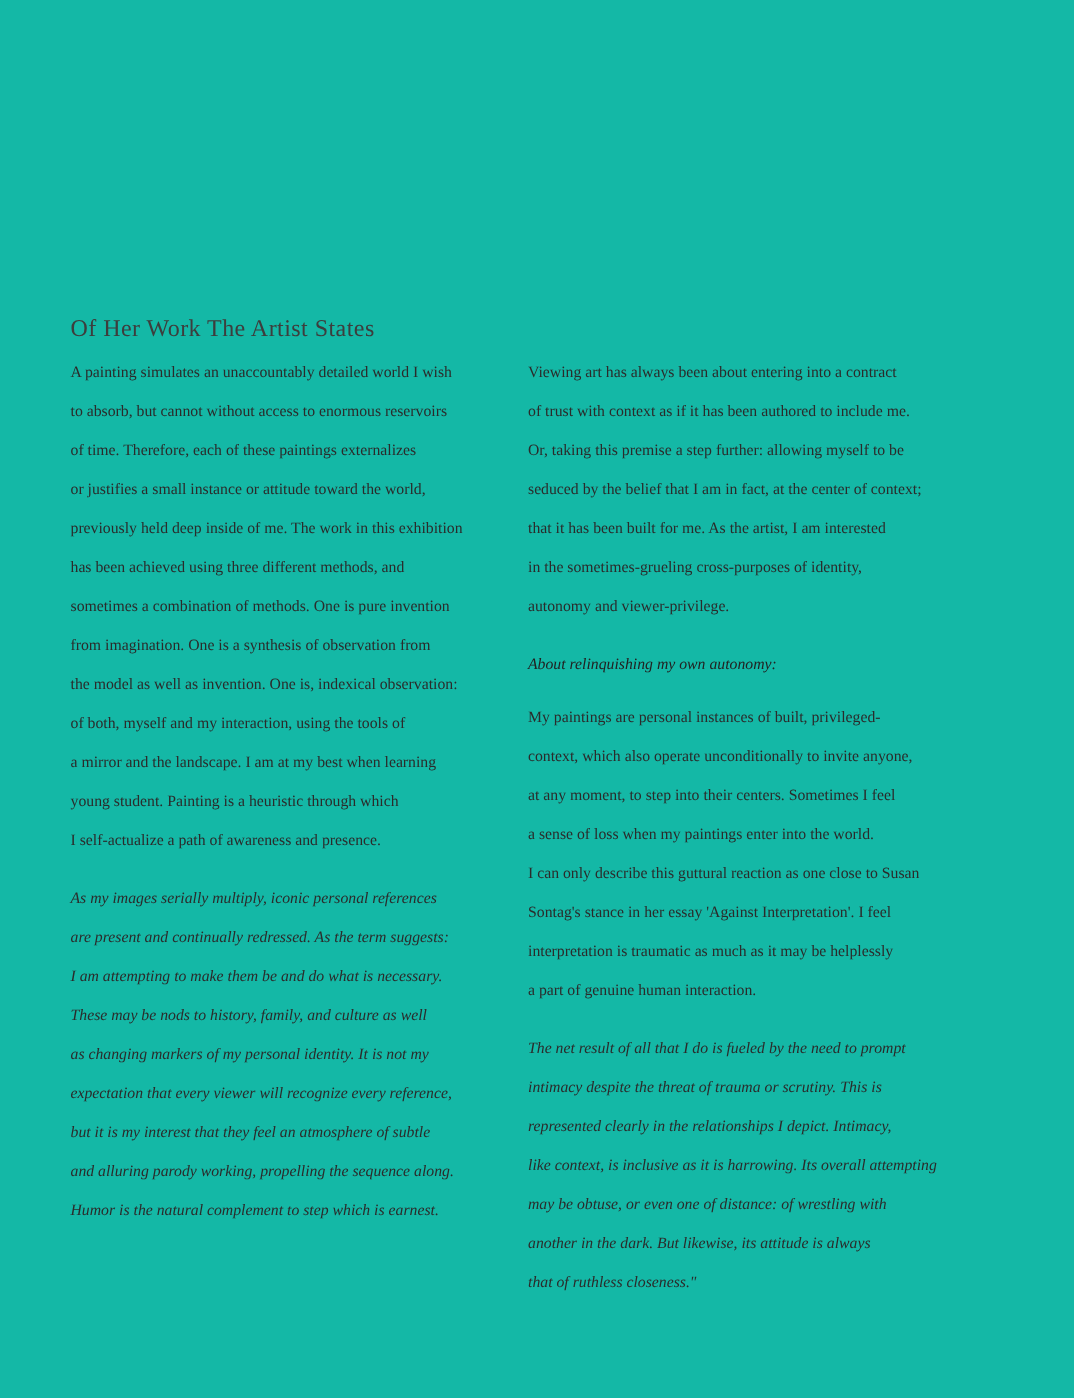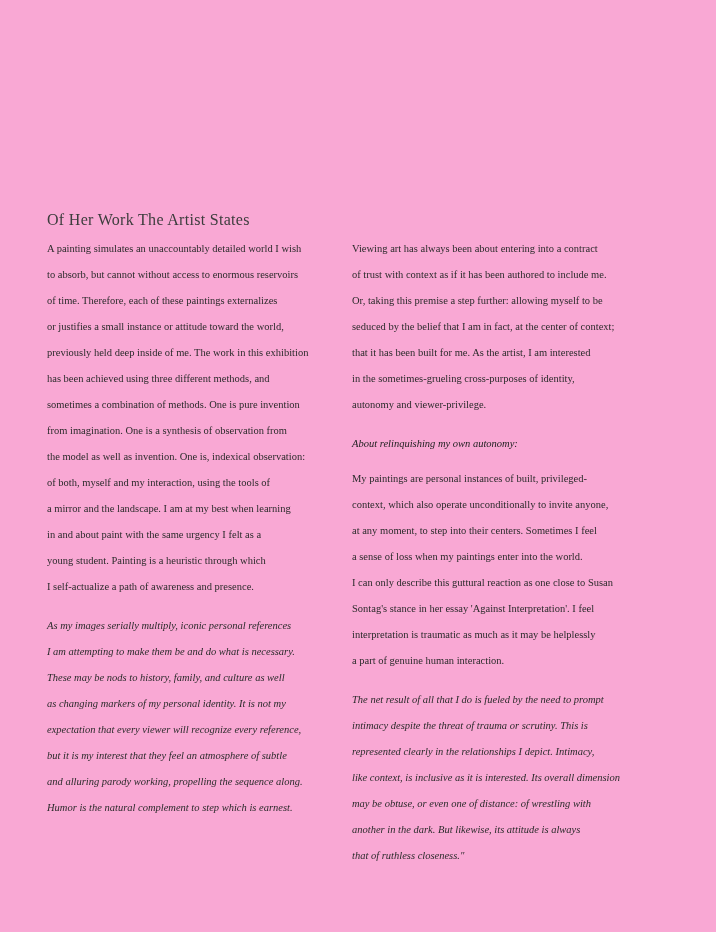--- a/index.html
+++ b/index.html
@@ -11,21 +11,21 @@
     width: 716px;
     height: 932px;
     position: relative;
     overflow: hidden;
     font-family: "Liberation Serif", "DejaVu Serif", serif;
     color: #2b2b2b;
   }
   .page {
     position: absolute;
     inset: 0;
-    background: #f9a8d4;
+    background: #14b8a6;
   }
   .title {
     position: absolute;
     left: 47px;
     top: 211px;
     margin: 0;
     font-size: 16px;
     font-weight: 400;
     letter-spacing: 0.3px;
     color: #3d3d3d;
@@ -78,26 +78,26 @@
           <div class="line">to absorb, but cannot without access to enormous reservoirs</div>
           <div class="line">of time. Therefore, each of these paintings externalizes</div>
           <div class="line">or justifies a small instance or attitude toward the world,</div>
           <div class="line">previously held deep inside of me. The work in this exhibition</div>
           <div class="line">has been achieved using three different methods, and</div>
           <div class="line">sometimes a combination of methods. One is pure invention</div>
           <div class="line">from imagination. One is a synthesis of observation from</div>
           <div class="line">the model as well as invention. One is, indexical observation:</div>
           <div class="line">of both, myself and my interaction, using the tools of</div>
           <div class="line">a mirror and the landscape. I am at my best when learning</div>
-          <div class="line">in and about paint with the same urgency I felt as a</div>
           <div class="line">young student. Painting is a heuristic through which</div>
           <div class="line">I self-actualize a path of awareness and presence.</div>
         </div>
       <div class="para">
           <div class="line">As my images serially multiply, iconic personal references</div>
+          <div class="line">are present and continually redressed. As the term suggests:</div>
           <div class="line">I am attempting to make them be and do what is necessary.</div>
           <div class="line">These may be nods to history, family, and culture as well</div>
           <div class="line">as changing markers of my personal identity. It is not my</div>
           <div class="line">expectation that every viewer will recognize every reference,</div>
           <div class="line">but it is my interest that they feel an atmosphere of subtle</div>
           <div class="line">and alluring parody working, propelling the sequence along.</div>
           <div class="line">Humor is the natural complement to step which is earnest.</div>
         </div>
     </div>
 
@@ -121,21 +121,21 @@
           <div class="line">a sense of loss when my paintings enter into the world.</div>
           <div class="line">I can only describe this guttural reaction as one close to Susan</div>
           <div class="line">Sontag's stance in her essay 'Against Interpretation'. I feel</div>
           <div class="line">interpretation is traumatic as much as it may be helplessly</div>
           <div class="line">a part of genuine human interaction.</div>
         </div>
       <div class="para">
           <div class="line">The net result of all that I do is fueled by the need to prompt</div>
           <div class="line">intimacy despite the threat of trauma or scrutiny. This is</div>
           <div class="line">represented clearly in the relationships I depict. Intimacy,</div>
-          <div class="line">like context, is inclusive as it is interested. Its overall dimension</div>
+          <div class="line">like context, is inclusive as it is harrowing. Its overall attempting</div>
           <div class="line">may be obtuse, or even one of distance: of wrestling with</div>
           <div class="line">another in the dark. But likewise, its attitude is always</div>
           <div class="line">that of ruthless closeness."</div>
         </div>
     </div>
 
   </div>
 </div>
 
 </body></html>

